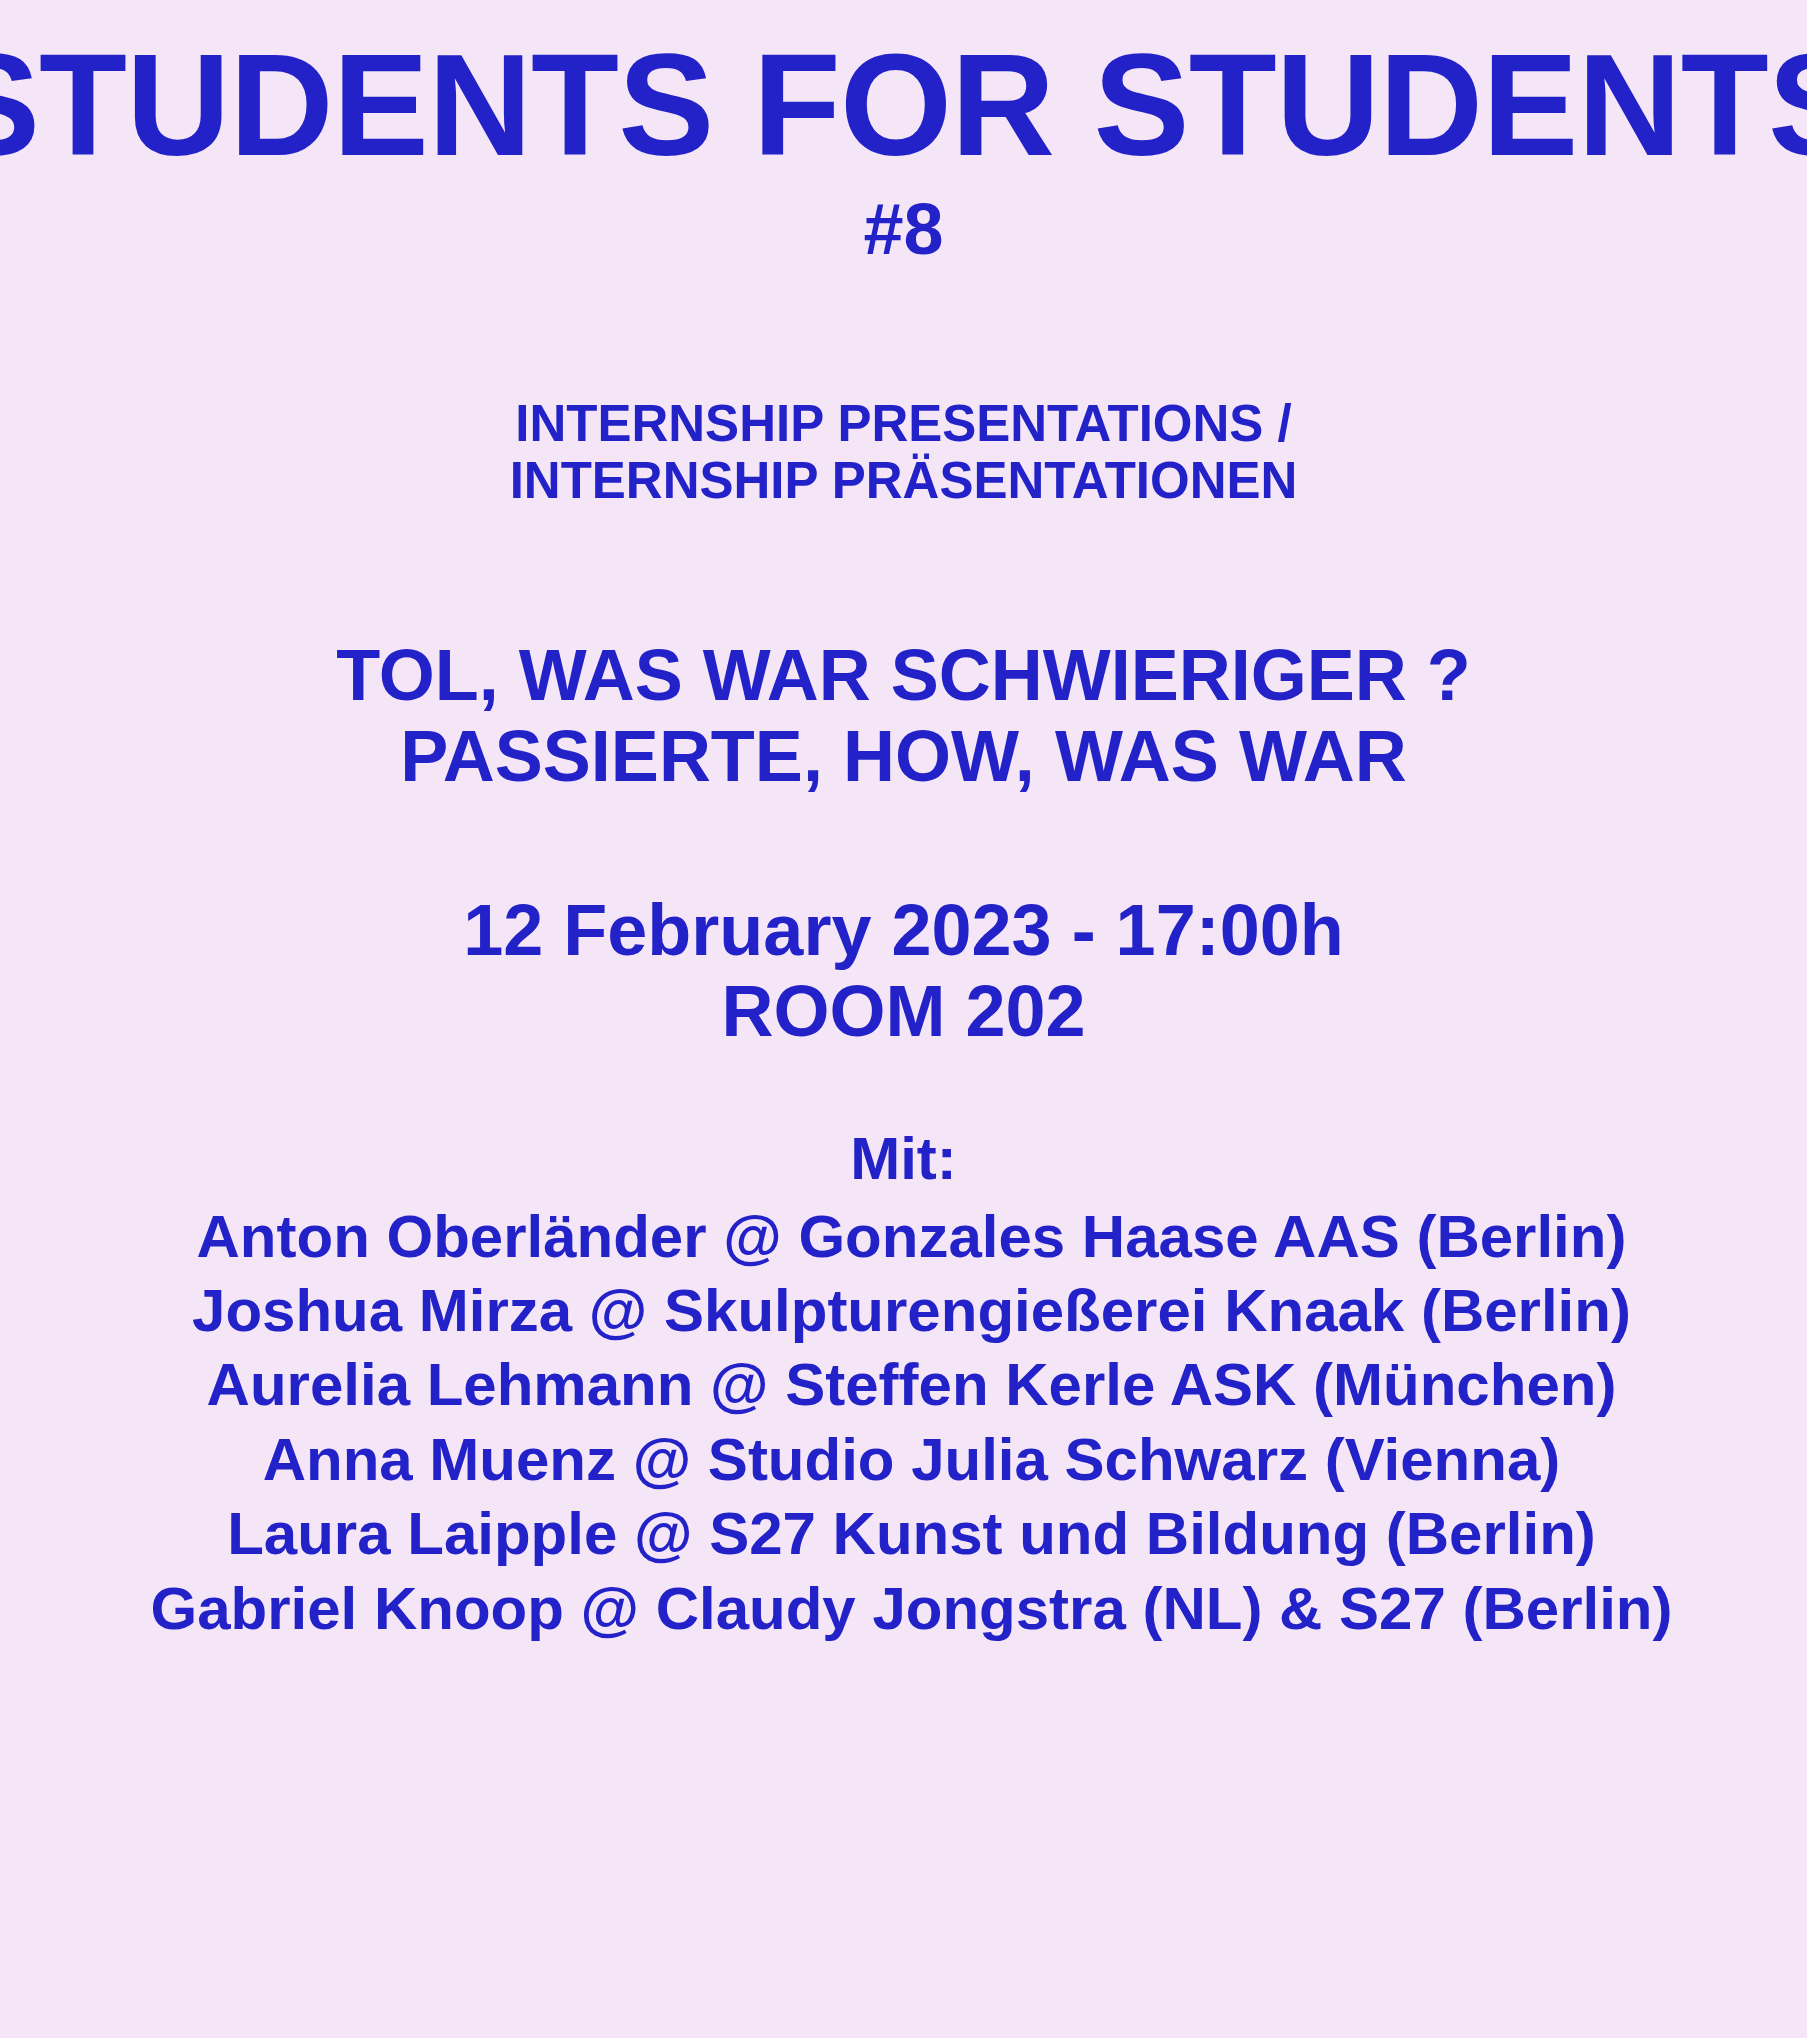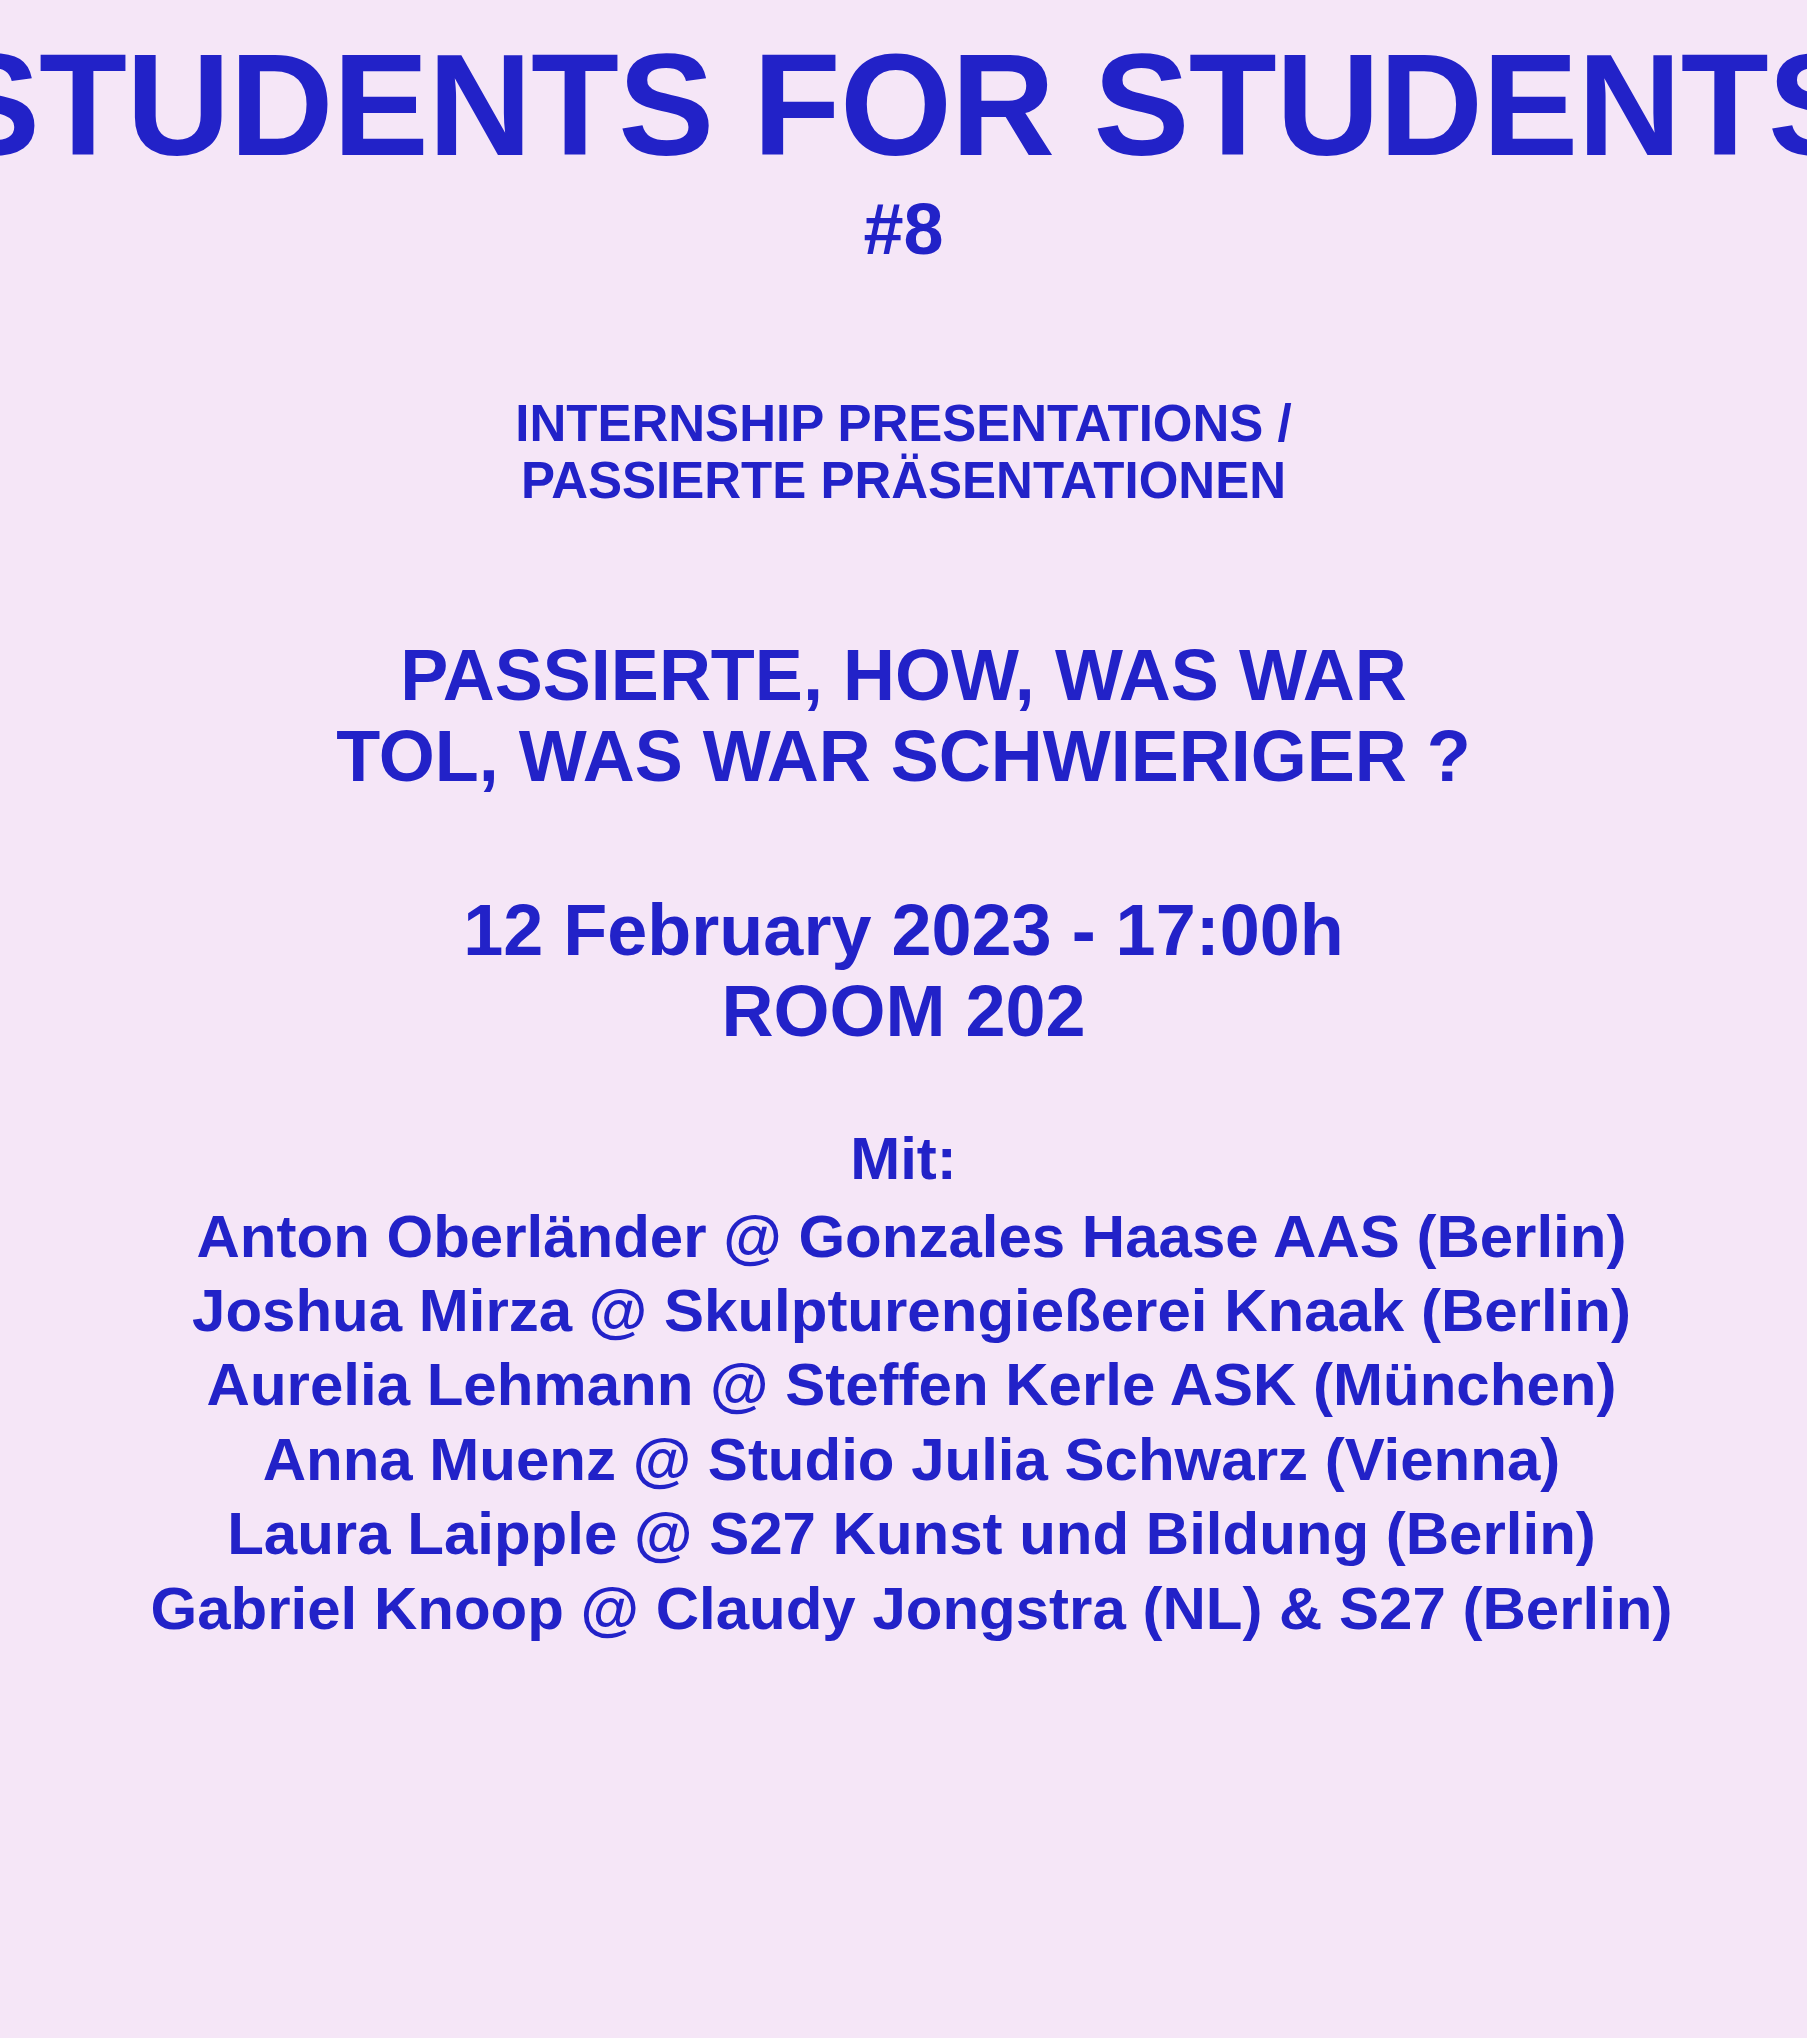--- a/index.html
+++ b/index.html
@@ -74,26 +74,26 @@
 <body>
 
 <div class="poster">
 
   <div class="title">STUDENTS FOR STUDENTS</div>
 
   <div class="edition">#8</div>
 
   <div class="block subject">
     <div>INTERNSHIP PRESENTATIONS /</div>
-    <div>PASSIERTE PRÄSENTATIONEN</div>
+    <div>INTERNSHIP PRÄSENTATIONEN</div>
   </div>
 
   <div class="block questions">
+    <div>TOL, WAS WAR SCHWIERIGER ?</div>
     <div>PASSIERTE, HOW, WAS WAR</div>
-    <div>TOL, WAS WAR SCHWIERIGER ?</div>
   </div>
 
   <div class="block datetime">
     <div>12 February 2023 - 17:00h</div>
     <div>ROOM 202</div>
   </div>
 
   <div class="with-label">Mit:</div>
 
   <div class="participants">

